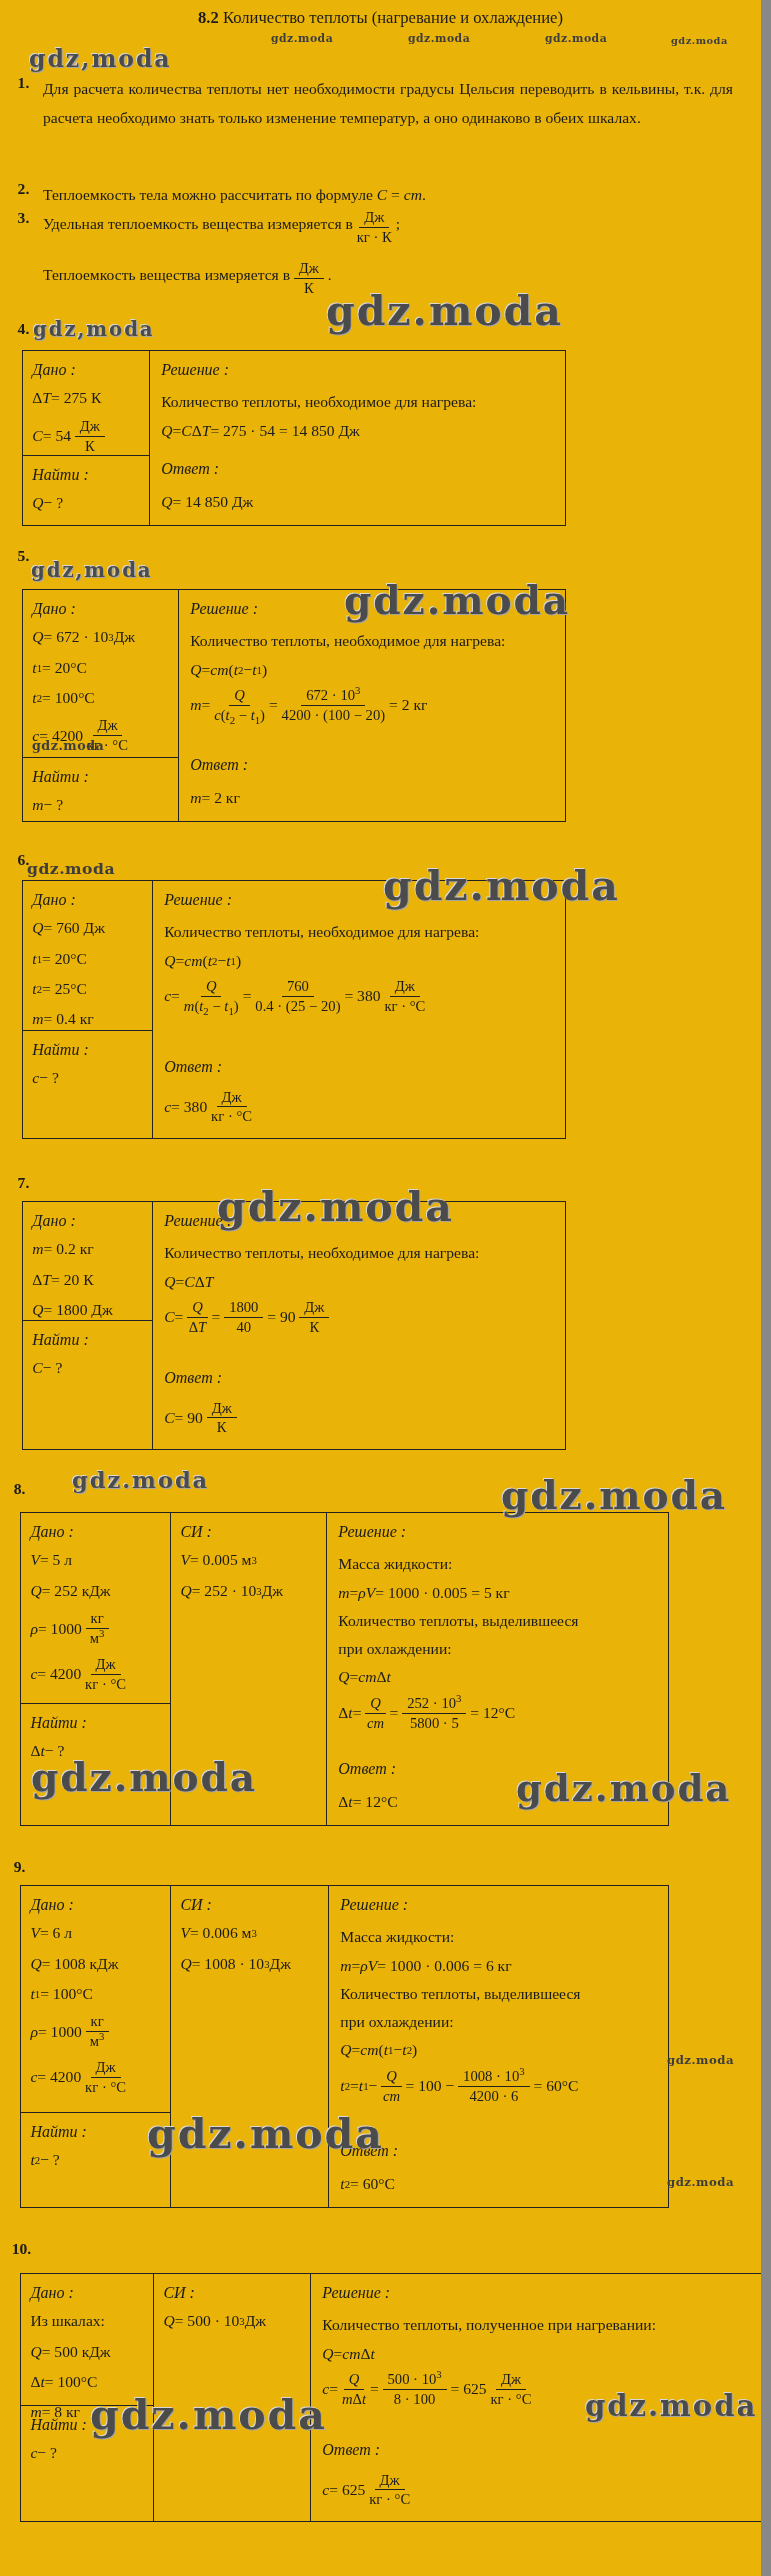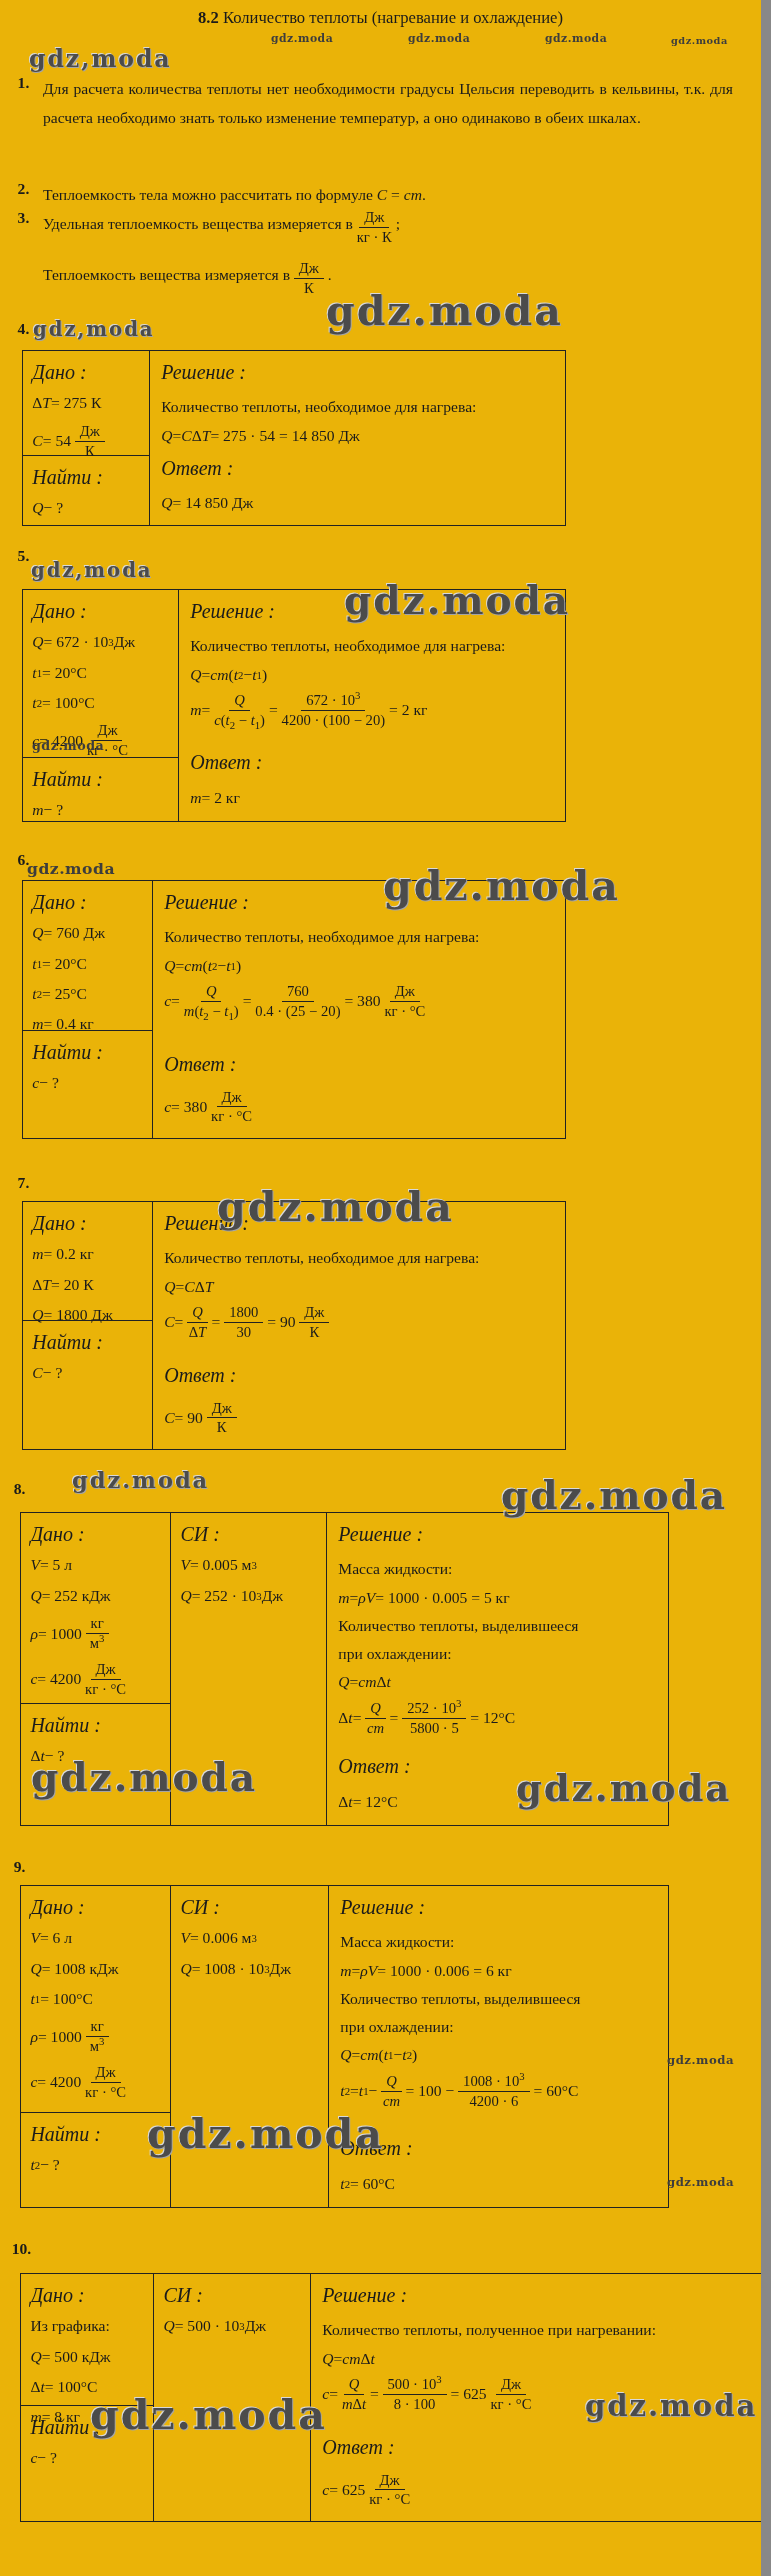--- a/index.html
+++ b/index.html
@@ -15,21 +15,21 @@
   .iline{margin-bottom:11.7px;min-height:39px;display:flex;flex-wrap:wrap;}
   
   .pnum{position:absolute;font-weight:bold;font-size:15.6px;}
   
   .ptable{position:absolute;border:1.6px solid #222;display:flex;box-sizing:border-box;background:rgba(255,255,255,0.0);}
   .col{box-sizing:border-box;display:flex;flex-direction:column;}
   .col.bordered{border-right:1.6px solid #222;}
   .cell{box-sizing:border-box;padding:5.9px 7.8px 3.9px 9.8px;}
   .cell-dado{border-bottom:1.6px solid #222;}
   .cell-najti{flex:1;}
-  .cell-label{font-style:italic;font-size:20px;margin:3.9px 0 5.9px 0;}
+  .cell-label{font-style:italic;font-size:16px;margin:3.9px 0 5.9px 0;}
   .eq-line{font-size:15.6px;margin:8.8px 0;min-height:21.5px;display:flex;align-items:center;flex-wrap:wrap;}
   .solcol{padding:5.9px 7.8px 5.9px 11.7px;display:flex;flex-direction:column;}
   .solcol .eq-line{margin:6.8px 0;}
   .spacer{flex:1;}
   sup,sub{font-size:10.8px;line-height:0;}
   i{font-style:italic;}
   .frac{display:inline-flex;flex-direction:column;align-items:center;vertical-align:middle;
         margin:0 3.9px;font-size:0.94em;line-height:1.15;}
   .frac .fnum{border-bottom:1.4px solid #222;padding:0 4.9px 1px 4.9px;}
   .frac .fden{padding-top:1px;}
@@ -207,21 +207,21 @@
     <div class="col solcol" style="flex:1;">
       <div class="cell-label">Решение :</div>
       <div>
           <div class="eq-line">Количество теплоты, необходимое для нагрева:</div>
           <div class="eq-line"><i>Q</i> = <i>C</i>Δ<i>T</i></div>
           <div class="eq-line"><i>C</i> = <span class="frac">
               <span class="fnum"><i>Q</i></span>
               <span class="fden">Δ<i>T</i></span>
             </span> = <span class="frac">
               <span class="fnum">1800</span>
-              <span class="fden">30</span>
+              <span class="fden">40</span>
             </span> = 90 <span class="frac">
               <span class="fnum">Дж</span>
               <span class="fden">К</span>
             </span></div>
         </div>
       <div class="spacer"></div>
       <div class="cell-label">Ответ :</div>
       <div>
           <div class="eq-line"><i>C</i> = 90 <span class="frac">
               <span class="fnum">Дж</span>
@@ -343,21 +343,21 @@
         </div>
     </div>
   </div>
 
   <div class="pnum" style="left:11.7px;top:2240px;">10.</div>
   <div class="ptable" style="left:19.6px;top:2273px;width:743px;height:249px;">
     <div class="col bordered" style="width:133px;">
       <div class="cell cell-dado" style="height:132px;">
         <div class="cell-label">Дано :</div>
         <div>
-            <div class="eq-line">Из графика:</div>
+            <div class="eq-line">Из шкалах:</div>
             <div class="eq-line"><i>Q</i> = 500 кДж</div>
             <div class="eq-line">Δ<i>t</i> = 100°C</div>
             <div class="eq-line"><i>m</i> = 8 кг</div>
           </div>
       </div>
       <div class="cell cell-najti">
         <div class="cell-label">Найти :</div>
         <div class="eq-line"><i>c</i> − ?</div>
       </div>
     </div>

